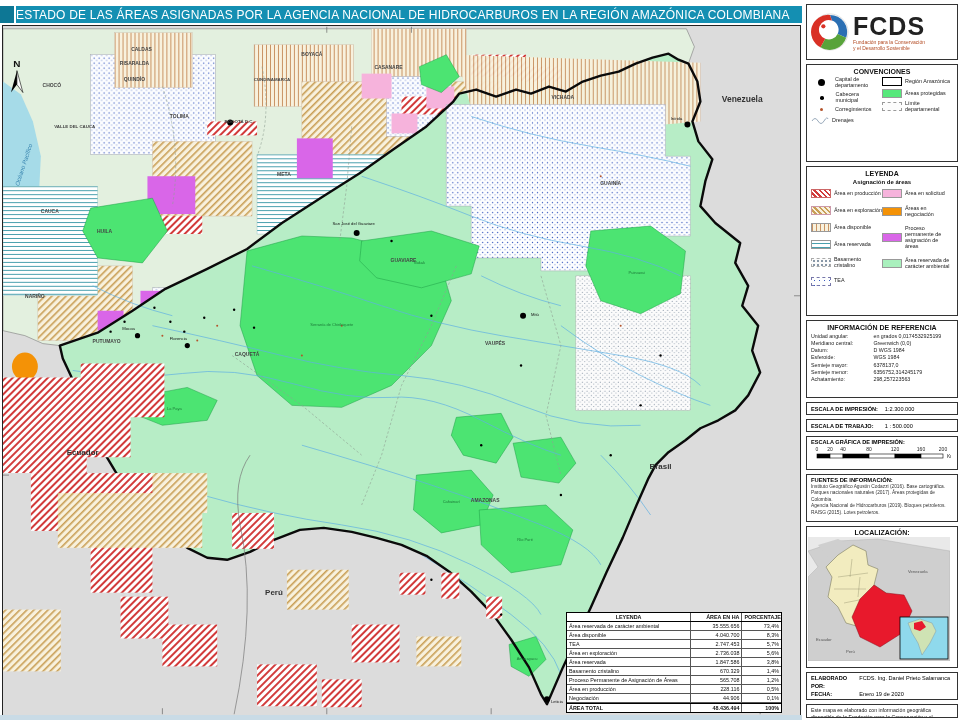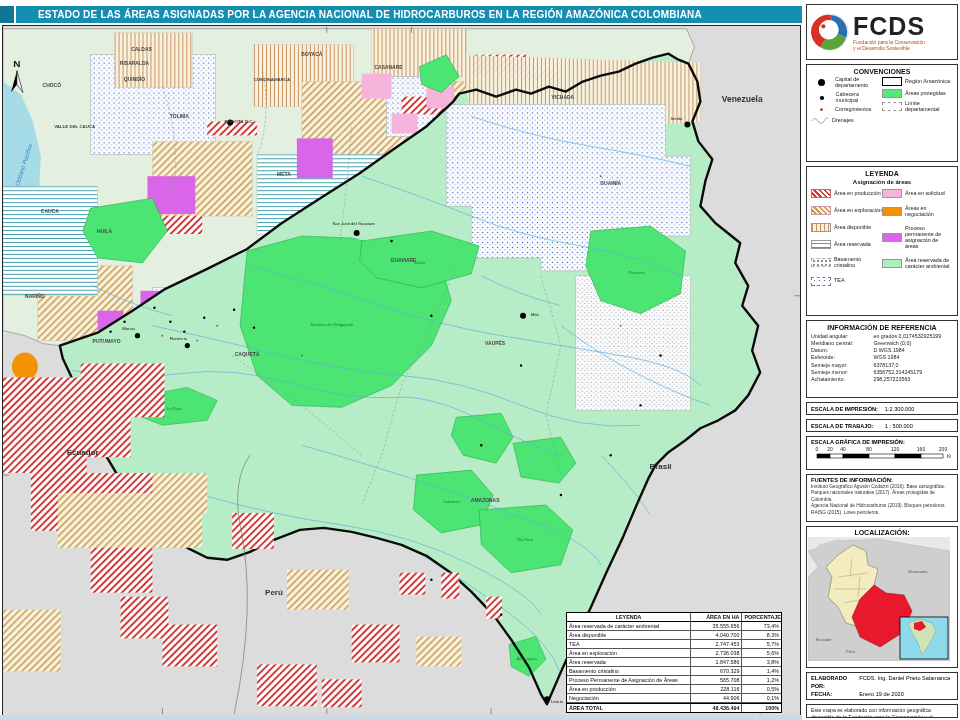--- a/index.html
+++ b/index.html
@@ -2,21 +2,21 @@
 <html><head>
 <meta charset="utf-8">
 <style>
   html,body{margin:0;padding:0;background:#fff;}
   .canvas{position:relative;width:960px;height:720px;background:#fff;overflow:hidden;
           font-family:"Liberation Sans","DejaVu Sans",sans-serif;}
   
   .title-square{position:absolute;left:0px;top:6px;width:14px;height:17px;background:#0d7795;}
   .title-bar{position:absolute;left:16px;top:6px;width:786px;height:17px;background:#148fb2;
              display:flex;align-items:center;}
-  .title-bar span{color:#fff;font-size:10px;font-weight:bold;padding-left:22px;letter-spacing:.2px;white-space:nowrap;}
+  .title-bar span{color:#fff;font-size:12px;font-weight:normal;padding-left:0;letter-spacing:.2px;white-space:nowrap;}
   
   .map-frame{position:absolute;left:2px;top:25px;width:797px;height:689px;border:1px solid #222;
              background:#dcdcdc;overflow:hidden;}
   .bottom-strip{position:absolute;left:0;top:715px;width:802px;height:5px;background:#c9dbe6;}
   
   .map-table{position:absolute;left:563px;top:586px;width:214px;background:#fff;border:1px solid #000;font-size:5.4px;color:#111;}
   .mt-head,.mt-row{display:flex;border-bottom:.5px solid #555;}
   .mt-head{font-weight:bold;border-bottom:1px solid #000;}
   .mt-c{padding:1px 2px;box-sizing:border-box;}
   .mt-c0{width:58%;border-right:.5px solid #555;}

